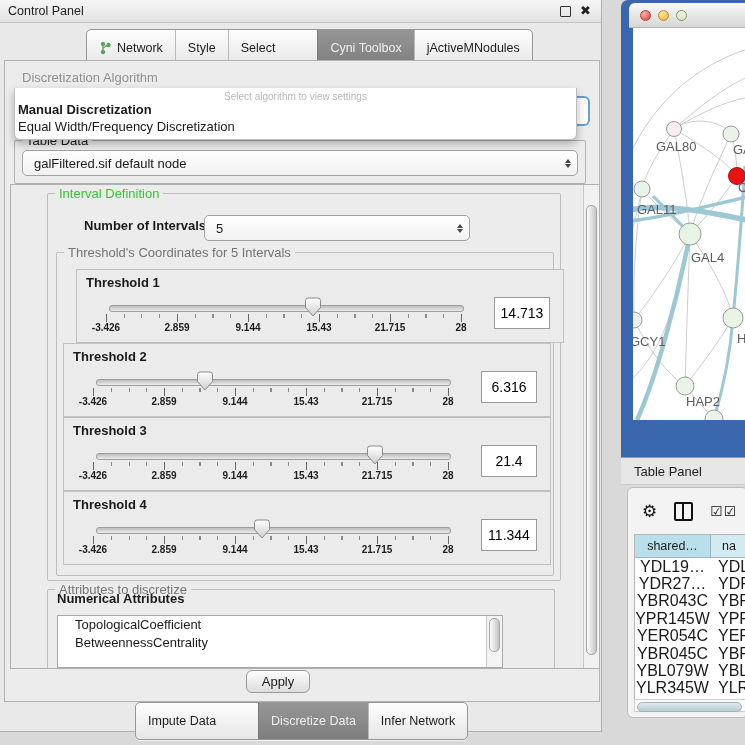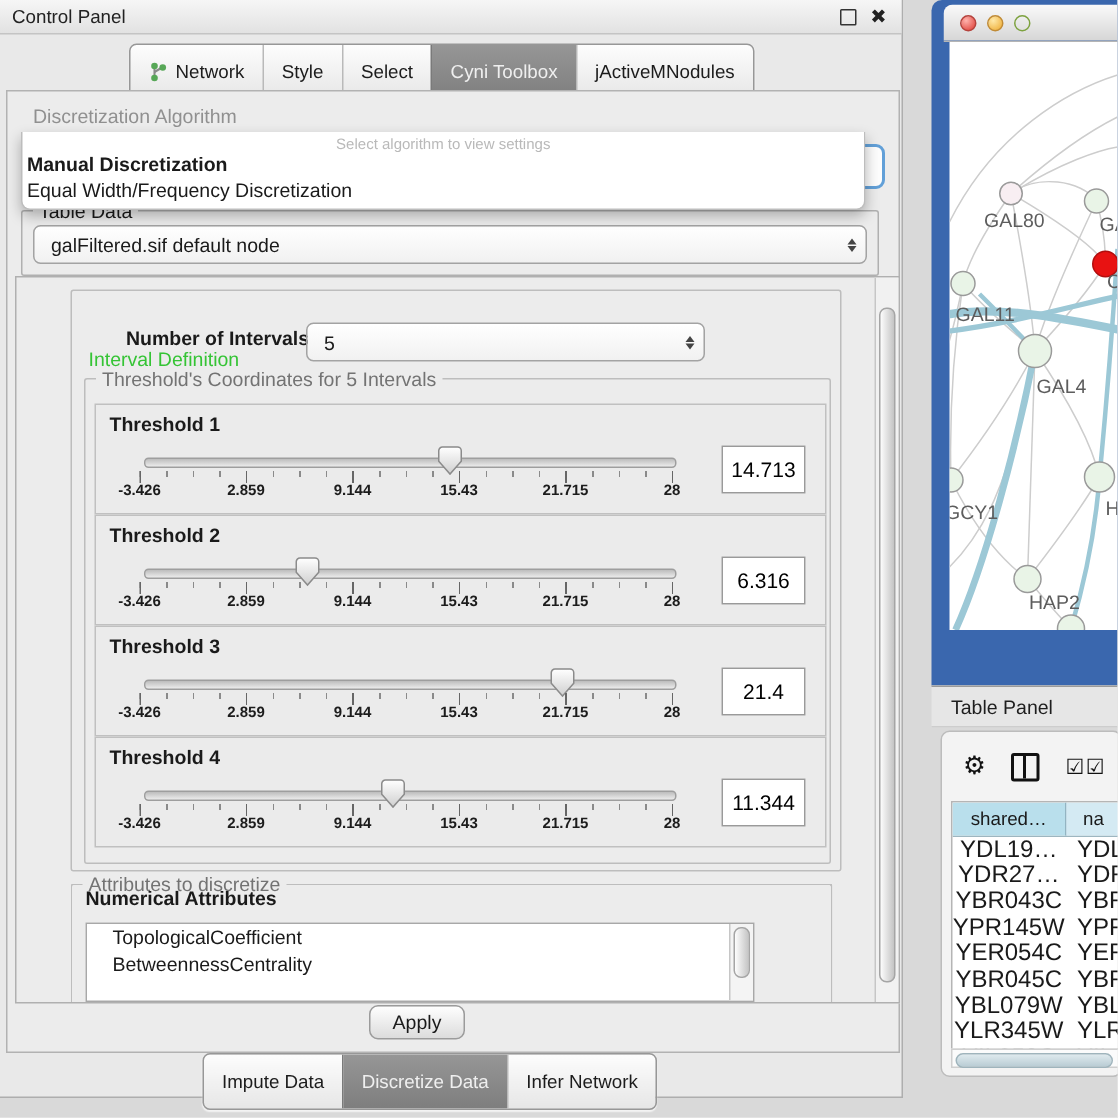--- a/index.html
+++ b/index.html
@@ -22,33 +22,33 @@
   .float-icon{width:9px;height:9px;border:1.5px solid #333;border-radius:1px;}
   .close-icon{font-size:13px;font-weight:bold;color:#222;line-height:10px;}
 
   
   .seg{display:flex;border:1px solid #979797;border-radius:5px;overflow:hidden;
     background:linear-gradient(#fdfdfd,#e6e6e6);box-shadow:0 1px 1px rgba(255,255,255,.7);}
   .seg .tab{display:flex;align-items:center;gap:5px;padding:11px 12px;font-size:12.5px;
     color:#1c1c1c;border-left:1px solid #b9b9b9;white-space:nowrap;}
   .seg .tab:first-child{border-left:none;}
   .seg .tab.sel{background:linear-gradient(#969696,#7e7e7e);color:#efefef;
-    border-left-color:#7a7a7a;}
+    border-left-color:#7a7a7a;margin-left:30px;}
   #top-tabs{left:86px;top:29px;}
   #bottom-tabs{left:135px;top:702px;align-items:flex-end;}
 
   
   #cp-content{left:4px;top:60px;width:594px;height:640px;background:#ececec;
     border:1px solid #b2b2b2;}
 
   
   .group{position:absolute;border:1px solid #b0b0b0;border-radius:2px;}
   .group>.gtitle{position:absolute;top:-8px;left:7px;padding:0 4px;font-size:13px;
     background:#ececec;white-space:nowrap;}
-  .gtitle.green{color:#35c435;margin-top:46px;}
+  .gtitle.green{color:#35c435;}
   .gtitle.blue{color:#737373;}
 
   
   .combo{position:absolute;background:linear-gradient(#ffffff,#f1f1f1);
     border:1px solid #a3a3a3;border-radius:5px;font-size:13px;display:flex;align-items:center;
     box-shadow:inset 0 1px 0 #fff;}
   .combo .cv{padding-left:11px;flex:1;overflow:hidden;white-space:nowrap;}
   .combo .spin{width:18px;display:flex;flex-direction:column;align-items:center;justify-content:center;gap:1px;}
   .combo .spin i{width:0;height:0;border-left:3.5px solid transparent;border-right:3.5px solid transparent;}
   .combo .spin i.up{border-bottom:4px solid #444;}
@@ -225,21 +225,21 @@
         <span class="cv">5</span>
         <span class="spin">
             <i class="up"></i>
             <i class="dn"></i>
           </span>
       </div>
 
       <div class="group" style="left:8px;top:58px;width:496px;height:322px;border-color:#bdbdbd;">
         <span class="gtitle blue" style="background:#ececec;">Threshold's Coordinates for 5 Intervals</span>
 
-        <div class="tpanel" style="top:16px;">
+        <div class="tpanel" style="top:16px;margin-left:13px;">
           <span class="ttitle">Threshold 1</span>
           <div class="track"></div>
           <svg class="sthumb" viewBox="0 0 18 20" style="left: 226.681px;">
             <path d="M4 1 h10 a2.5 2.5 0 0 1 2.5 2.5 v7 L9 19 L1.5 10.5 v-7 A2.5 2.5 0 0 1 4 1 z" fill="url(#tg)" stroke="#8b8b8b"></path>
           </svg>
           <div class="ticks"></div>
           <div class="ticklabels">
             <span style="left:-6px;">-3.426</span>
             <span style="left:65px;">2.859</span>
             <span style="left:136px;">9.144</span>

